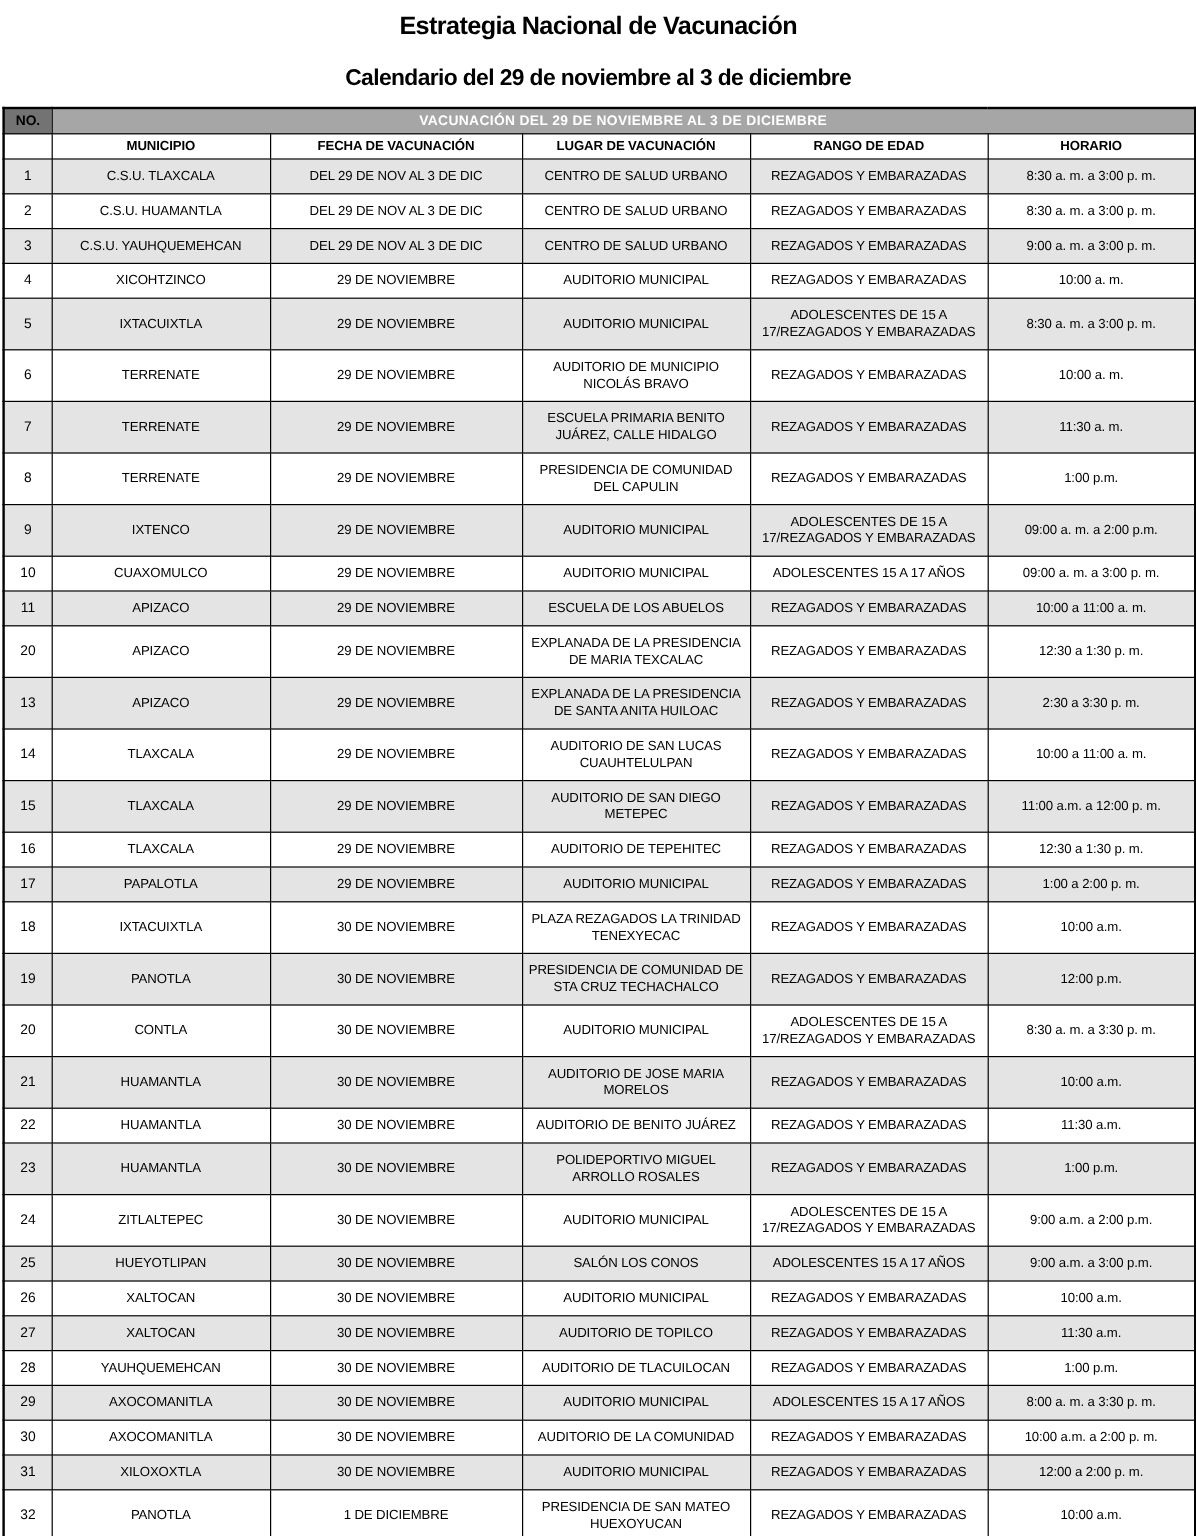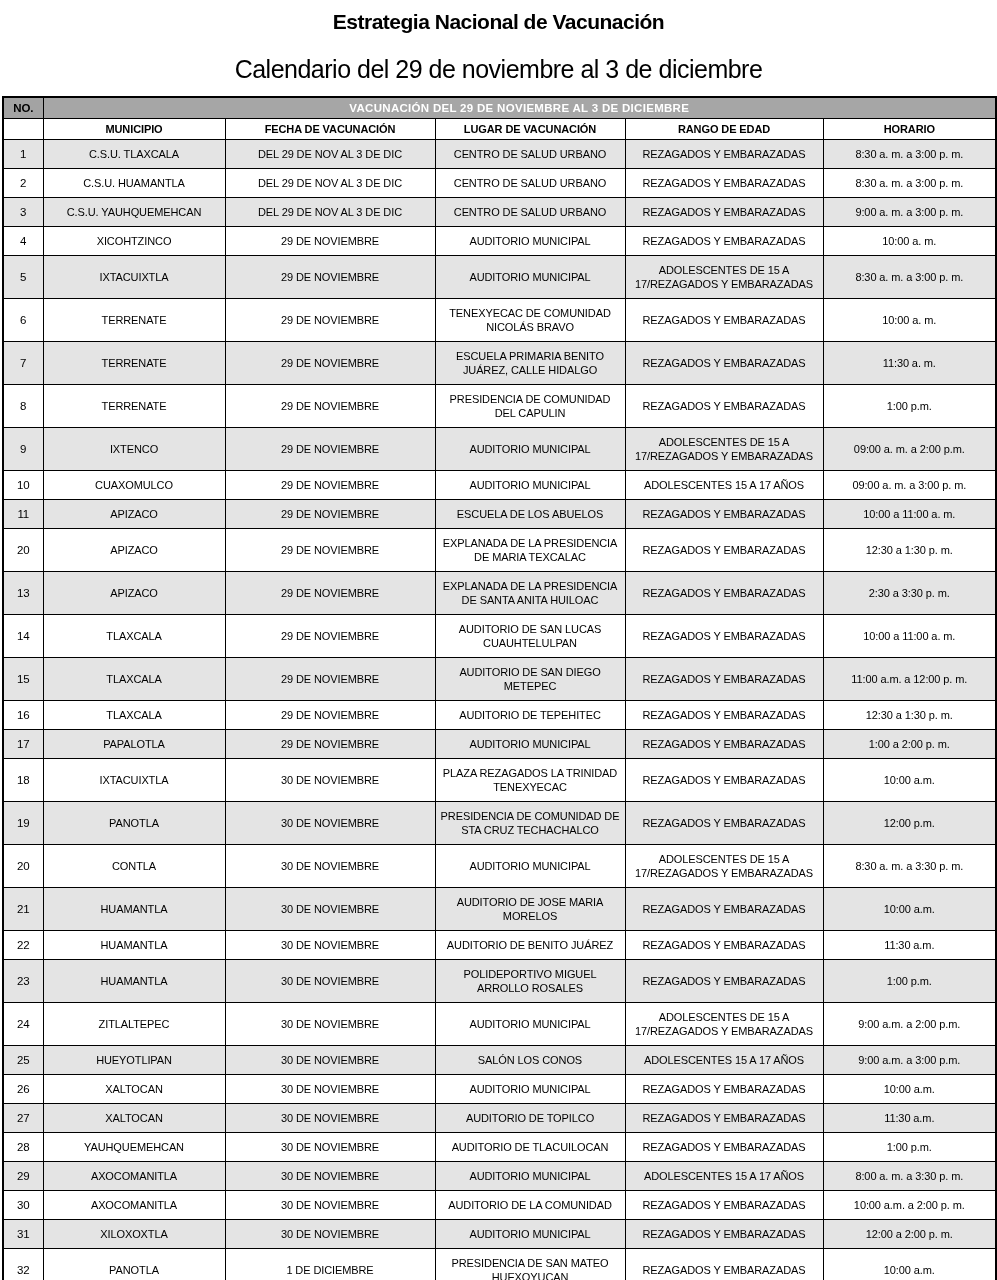--- a/index.html
+++ b/index.html
@@ -13,21 +13,21 @@
     font-family:"Liberation Sans",sans-serif;
     color:#000;
     overflow:hidden;
   }
   .titles{text-align:center;}
   .title{
     font-size:21px;font-weight:bold;
     margin:10px 0 0 0;letter-spacing:-0.5px;
   }
   .subtitle{
-    font-size:25px;font-weight:normal;
+    font-size:19px;font-weight:bold;
     margin:21px 0 12px 0;letter-spacing:-0.5px;
   }
   table{
     width:993px;margin:0 2px;
     border-collapse:collapse;table-layout:fixed;
     border:2px solid var(--border);
   }
   col.c-no{width:40px;}
   col.c-mun{width:182px;}
   col.c-fecha{width:210px;}
@@ -39,21 +39,21 @@
     font-size:11px;line-height:14px;
     text-align:center;vertical-align:middle;
     padding:7px 3px;
     letter-spacing:-0.1px;
     word-wrap:break-word;
   }
   tr.banner-row th{
     padding:3px 2px;font-size:11.5px;font-weight:bold;
   }
   th.no-head{
-    background:#a3a3a3;text-align:center;font-weight:bold;font-size:12px;
+    background:#737373;text-align:center;font-weight:bold;font-size:12px;
   }
   th.banner{
     background:var(--banner-bg);color:#ffffff;
     letter-spacing:0.3px;
   }
   tr.col-head th{
     background:#ffffff;font-weight:bold;font-size:11px;padding:3px 2px;
   }
   tbody tr.alt td{background:var(--alt-bg);}
   tbody td.cell-no{font-size:11.5px;}
@@ -129,21 +129,21 @@
         <td class="cell-municipio">IXTACUIXTLA</td>
         <td class="cell-fecha">29 DE NOVIEMBRE</td>
         <td class="cell-lugar">AUDITORIO MUNICIPAL</td>
         <td class="cell-rango">ADOLESCENTES DE 15 A 17/REZAGADOS Y EMBARAZADAS</td>
         <td class="cell-horario">8:30 a. m. a 3:00 p. m.</td>
       </tr>
       <tr>
         <td class="cell-no">6</td>
         <td class="cell-municipio">TERRENATE</td>
         <td class="cell-fecha">29 DE NOVIEMBRE</td>
-        <td class="cell-lugar">TENEXYECAC DE COMUNIDAD NICOLÁS BRAVO</td>
+        <td class="cell-lugar">AUDITORIO DE MUNICIPIO NICOLÁS BRAVO</td>
         <td class="cell-rango">REZAGADOS Y EMBARAZADAS</td>
         <td class="cell-horario">10:00 a. m.</td>
       </tr>
       <tr class="alt">
         <td class="cell-no">7</td>
         <td class="cell-municipio">TERRENATE</td>
         <td class="cell-fecha">29 DE NOVIEMBRE</td>
         <td class="cell-lugar">ESCUELA PRIMARIA BENITO JUÁREZ, CALLE HIDALGO</td>
         <td class="cell-rango">REZAGADOS Y EMBARAZADAS</td>
         <td class="cell-horario">11:30 a. m.</td>

